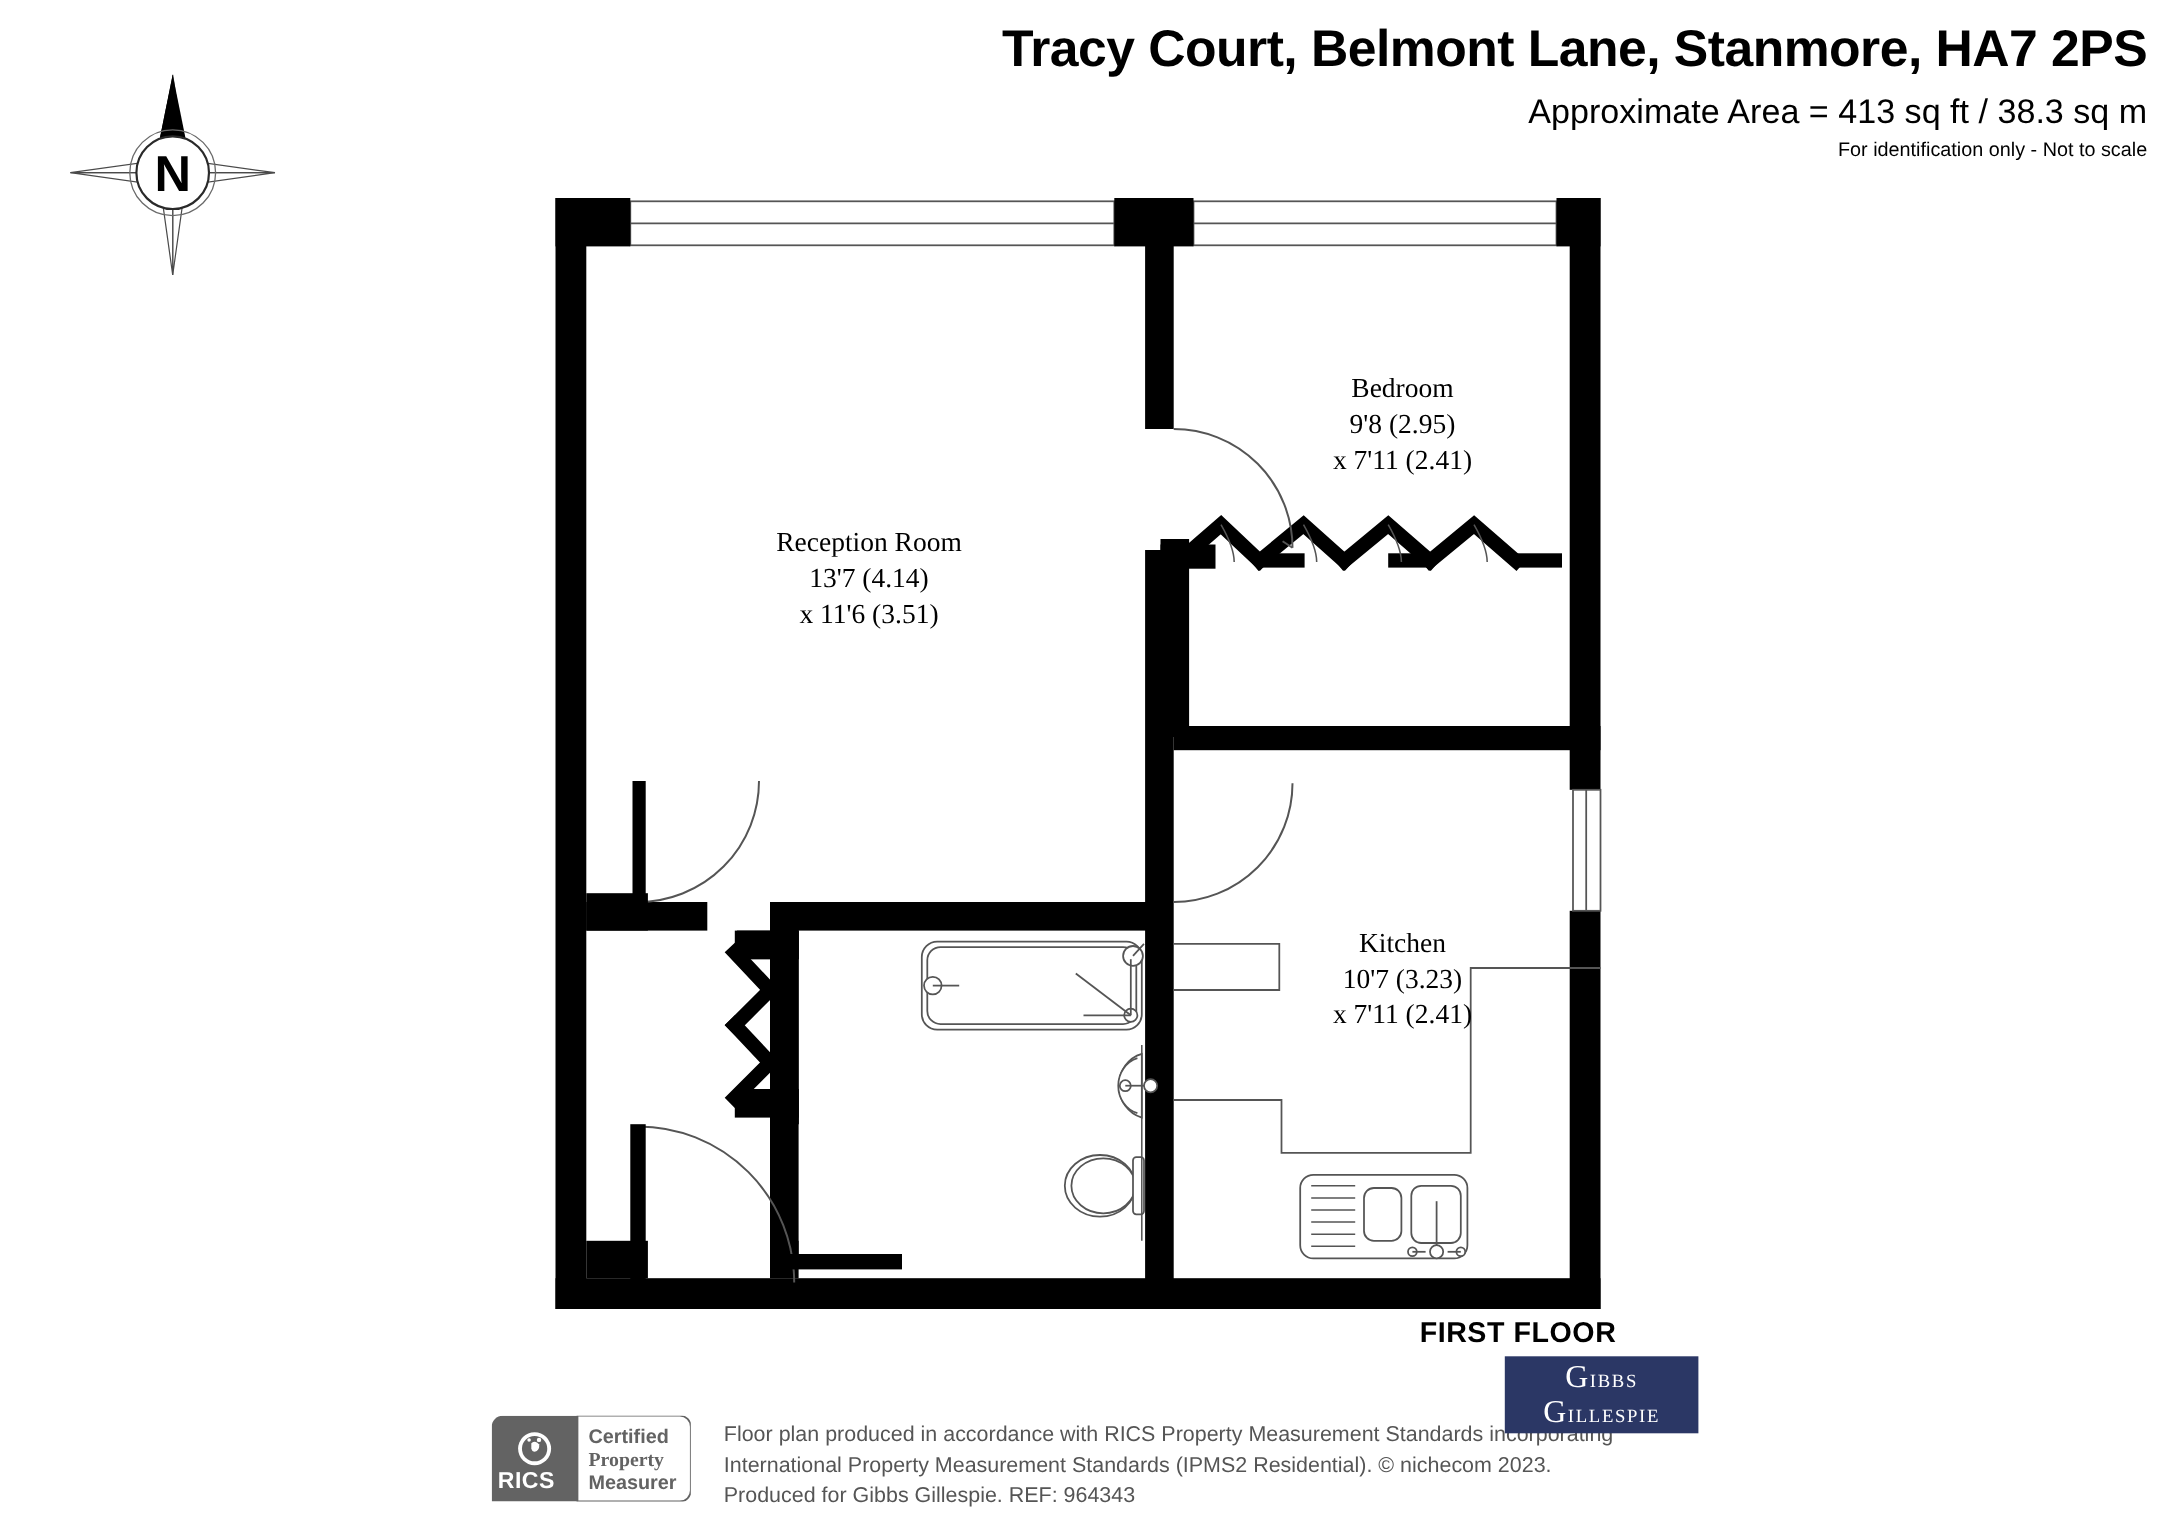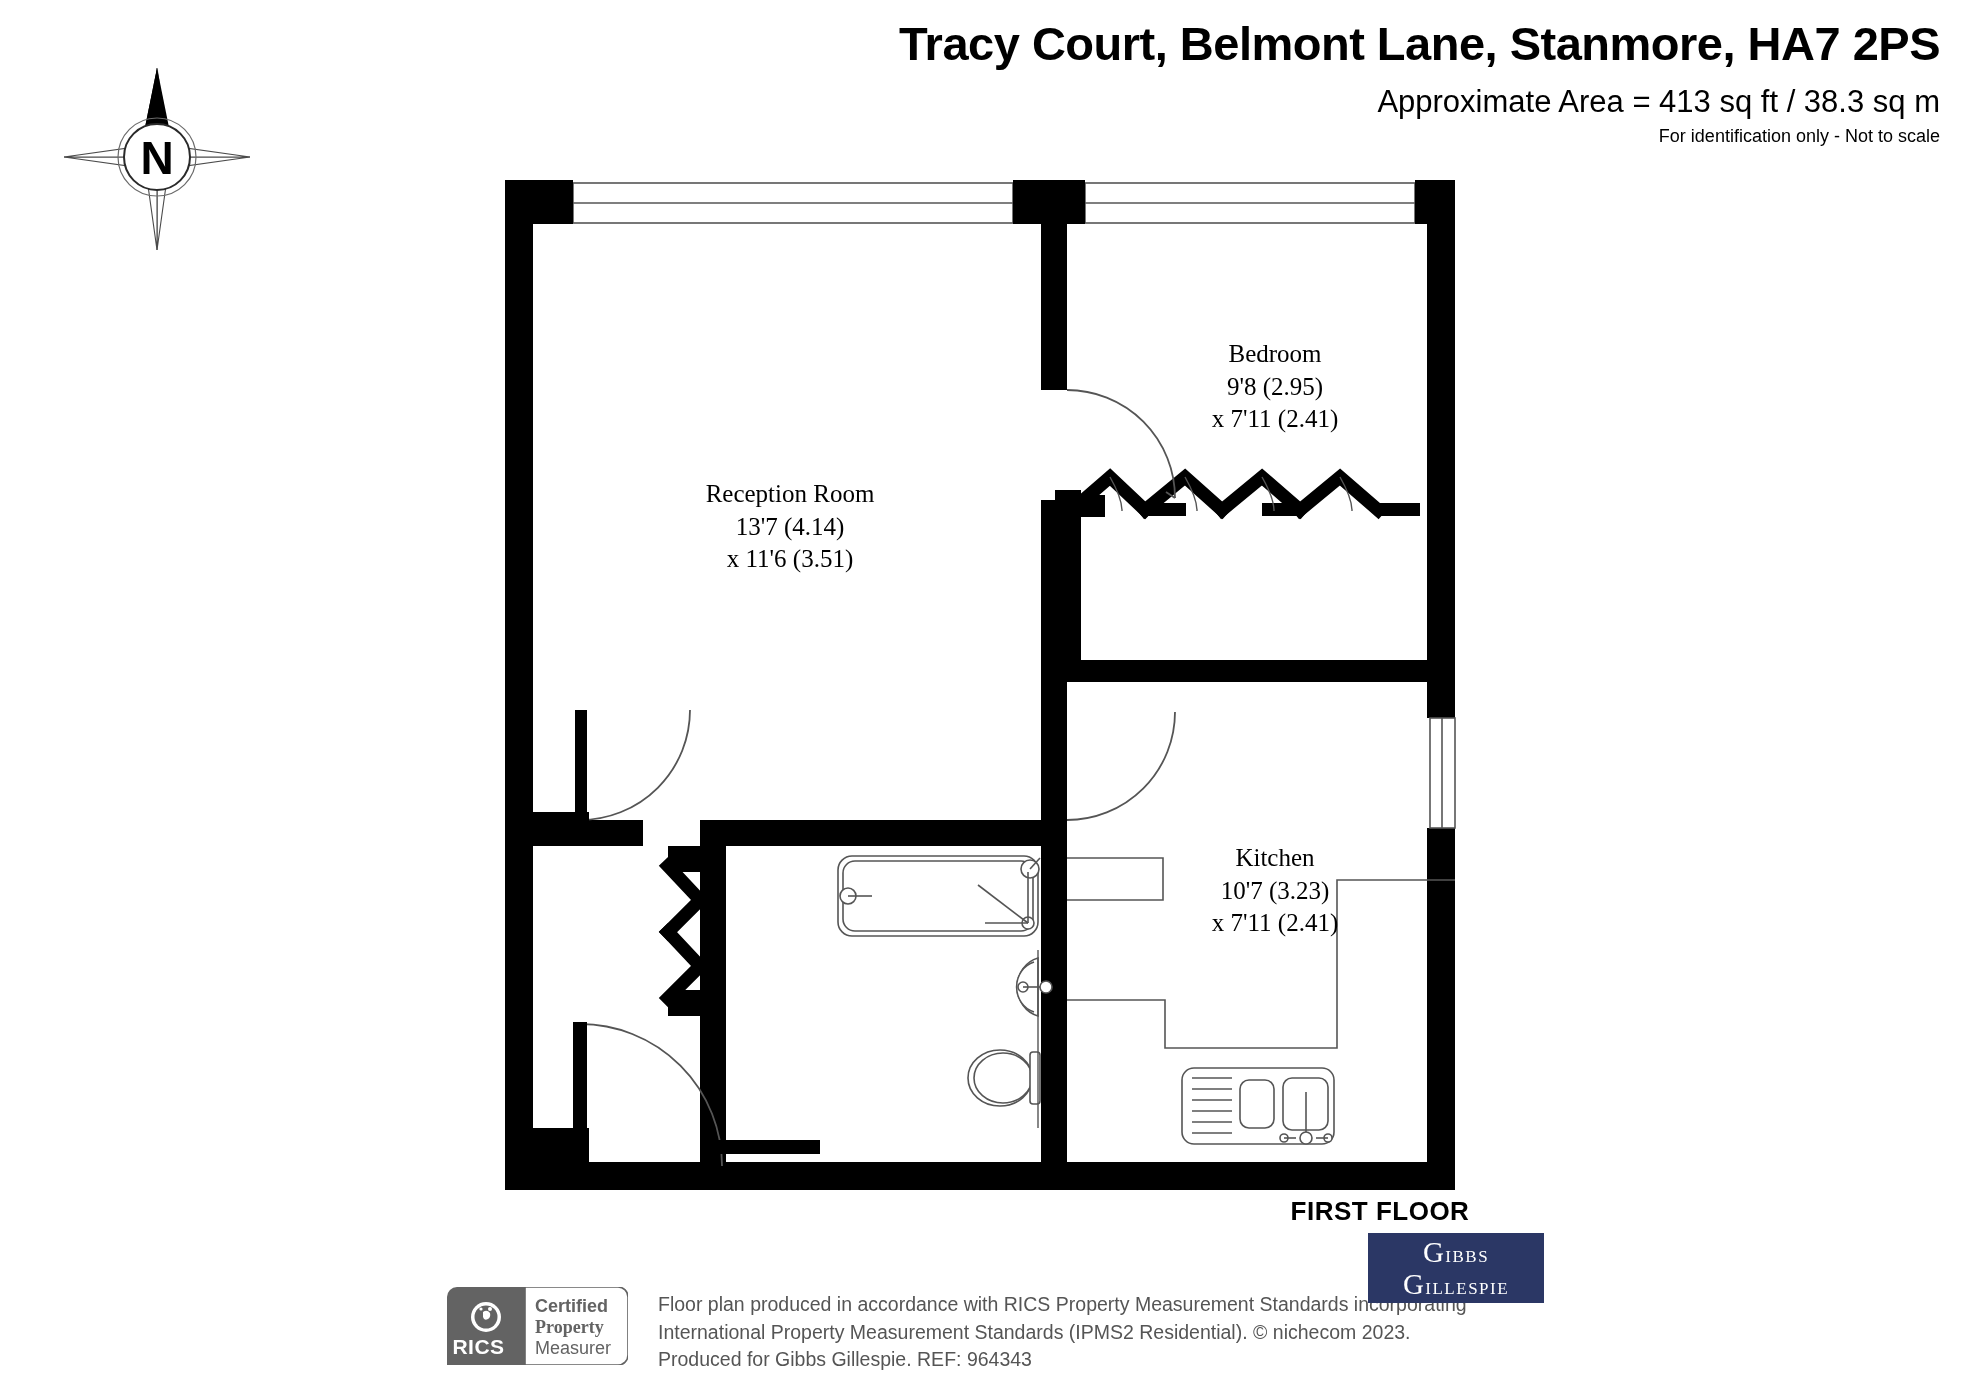--- a/index.html
+++ b/index.html
@@ -16,21 +16,21 @@
     overflow: hidden;
   }
 
   
   #header {
     position: absolute;
     top: 0; left: 0;
     width: 1976px;
     padding-top: 18px;
     text-align: right;
-    padding-right: 36px;
+    padding-right: 24px;
     box-sizing: border-box;
   }
   #title {
     font-family: "Liberation Sans", sans-serif;
     font-weight: bold;
     font-size: 47px;
     letter-spacing: -0.5px;
     line-height: 1.12;
     margin: 0;
     white-space: nowrap;
@@ -395,21 +395,21 @@
         <circle cx="43" cy="22" r="2"></circle>
         <circle cx="34" cy="22" r="1.6"></circle>
       </g>
     </svg>
     <div style="position:absolute; left:0; top:48px; width:63px; text-align:center;">
       <span style="color:#fff; font-family:'Liberation Sans',sans-serif; font-weight:bold; font-size:21px; letter-spacing:0.5px;">RICS</span>
     </div>
     <div style="position:absolute; left:88px; top:9px; line-height:1.18;">
       <div style="font-family:'Liberation Sans',sans-serif; font-weight:bold; font-size:18px; color:#636363;">Certified</div>
       <div style="font-family:Liberation Serif, serif; font-weight:bold; font-size:18px; color:#636363;">Property</div>
-      <div style="font-family:'Liberation Sans',sans-serif; font-weight:normal; font-size:18px; color:#636363;">Measurer</div>
+      <div style="font-family:'Liberation Sans',sans-serif; font-weight:bold; font-size:18px; color:#636363;">Measurer</div>
     </div>
   </div>
 
   <div id="footer-text">
     <div>Floor plan produced in accordance with RICS Property Measurement Standards incorporating</div>
     <div>International Property Measurement Standards (IPMS2 Residential).   © nichecom 2023.</div>
     <div>Produced for Gibbs Gillespie.   REF: 964343</div>
   </div>
 
 </div>

